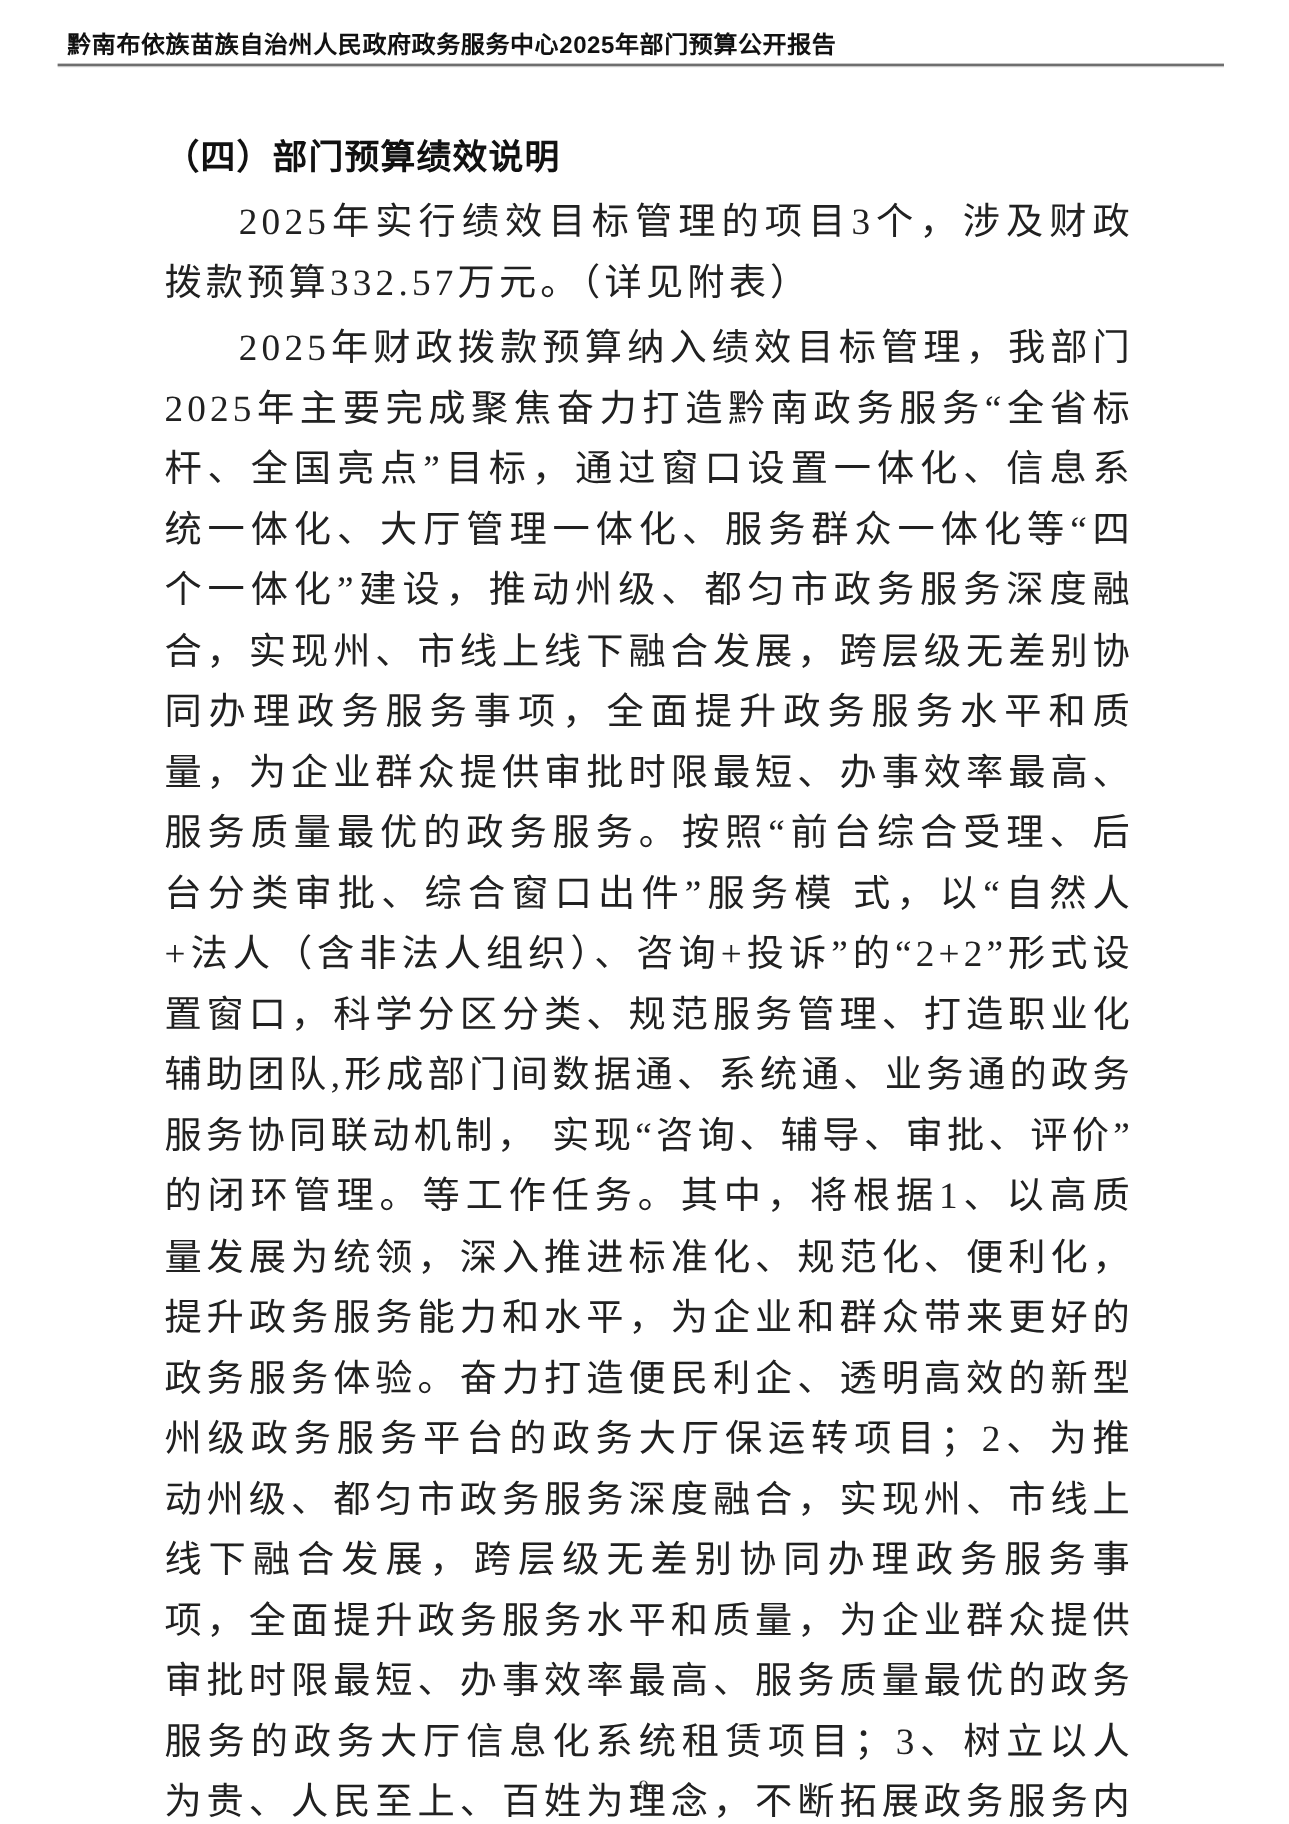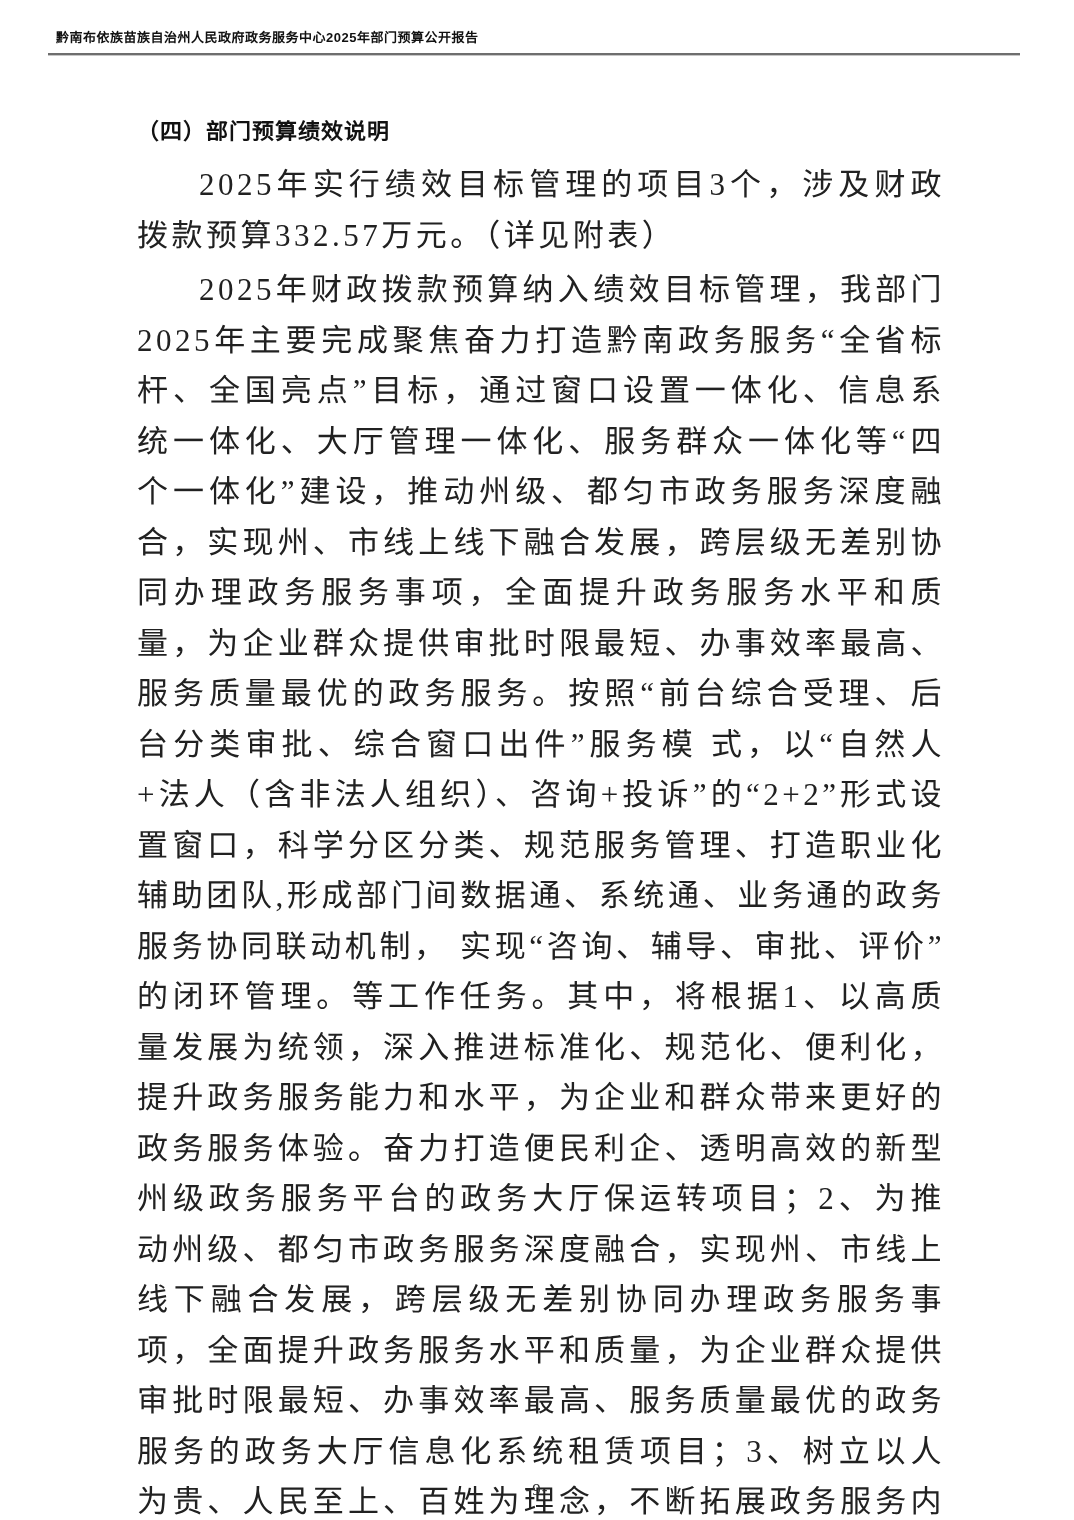--- a/index.html
+++ b/index.html
@@ -19,21 +19,21 @@
   .page-header {
     position: absolute;
     top: 28px;
     left: 48px;
     width: 972px;
   }
   .header-title {
     margin-left: 8px;
     font-family: "Liberation Sans", "DejaVu Sans", sans-serif;
     font-weight: 700;
-    font-size: 13px;
+    font-size: 20px;
     line-height: 20px;
     letter-spacing: 0.5px;
     color: var(--heading_text, #111111);
     white-space: nowrap;
   }
   .header-rule {
     margin-top: 5px;
     height: 3px;
     background: linear-gradient(
       to bottom,
@@ -48,21 +48,21 @@
     position: absolute;
     top: 108px;
     left: 137px;
     width: 808px;
     color: var(--text, #212121);
   }
   .section-heading {
     margin: 0;
     font-family: "Liberation Sans", "DejaVu Sans", sans-serif;
     font-weight: 700;
-    font-size: 22px;
+    font-size: 29px;
     line-height: 48px;
     letter-spacing: 1px;
     color: var(--heading_text, #111111);
   }
   .body-paragraph {
     margin: 4px 0 0 0;
     font-size: 31px;
     line-height: 50.5px;
     letter-spacing: 3.5px;
     text-align: justify;

